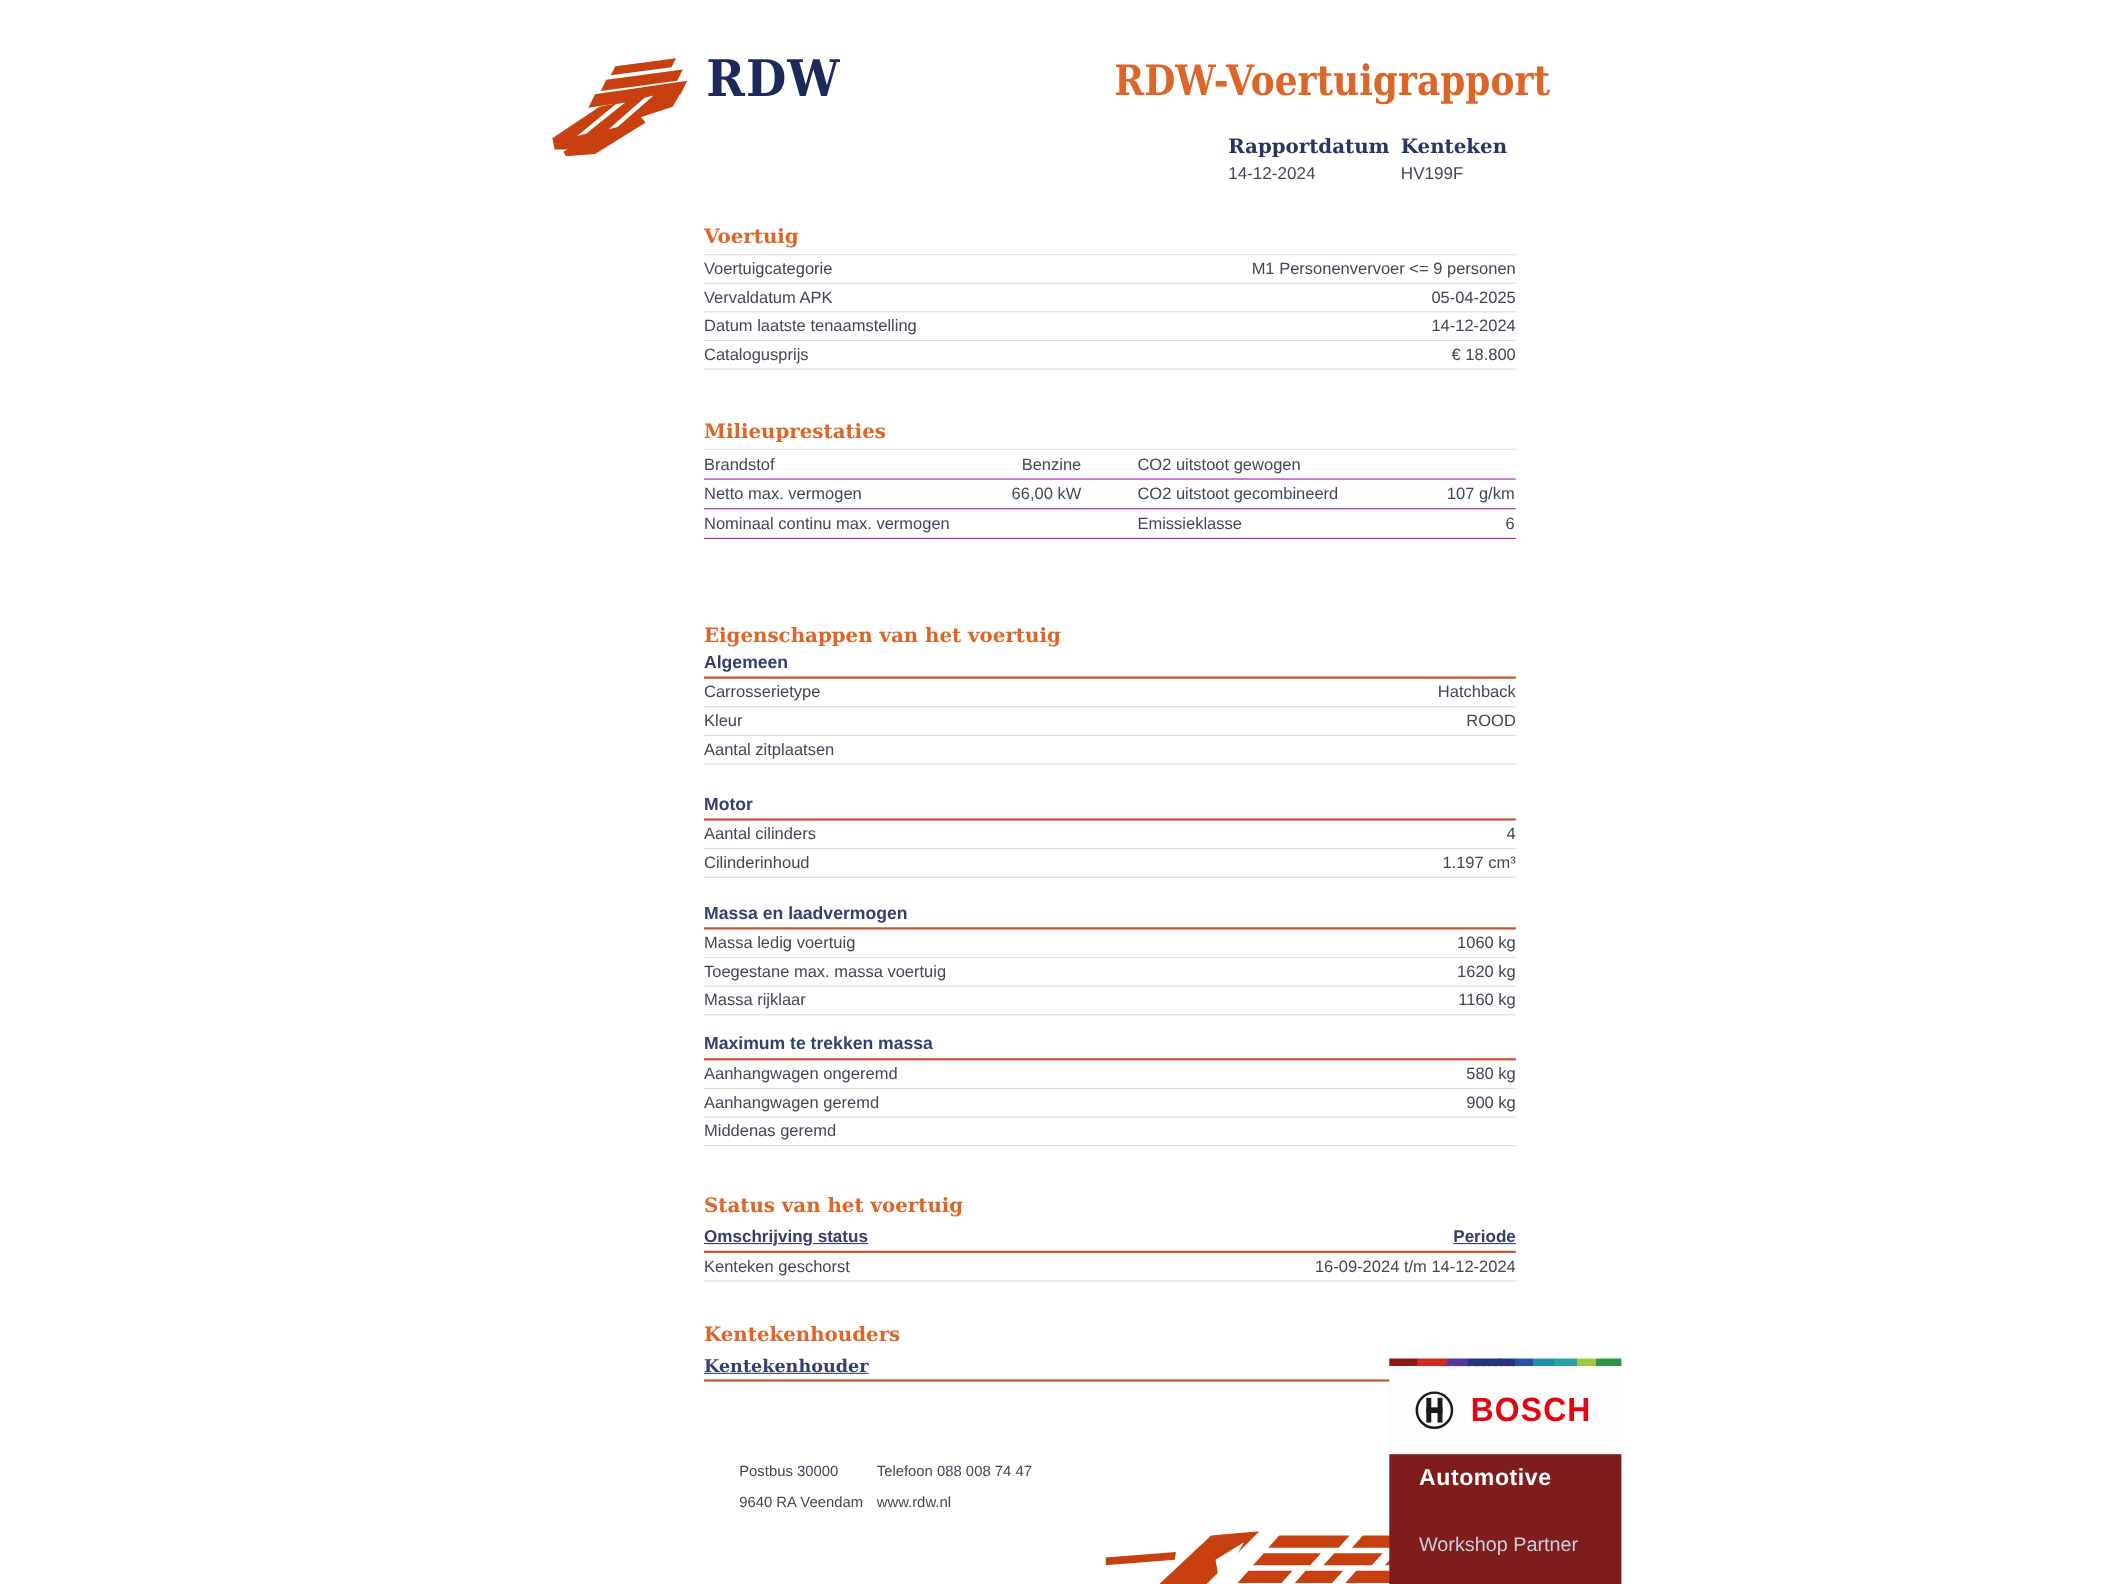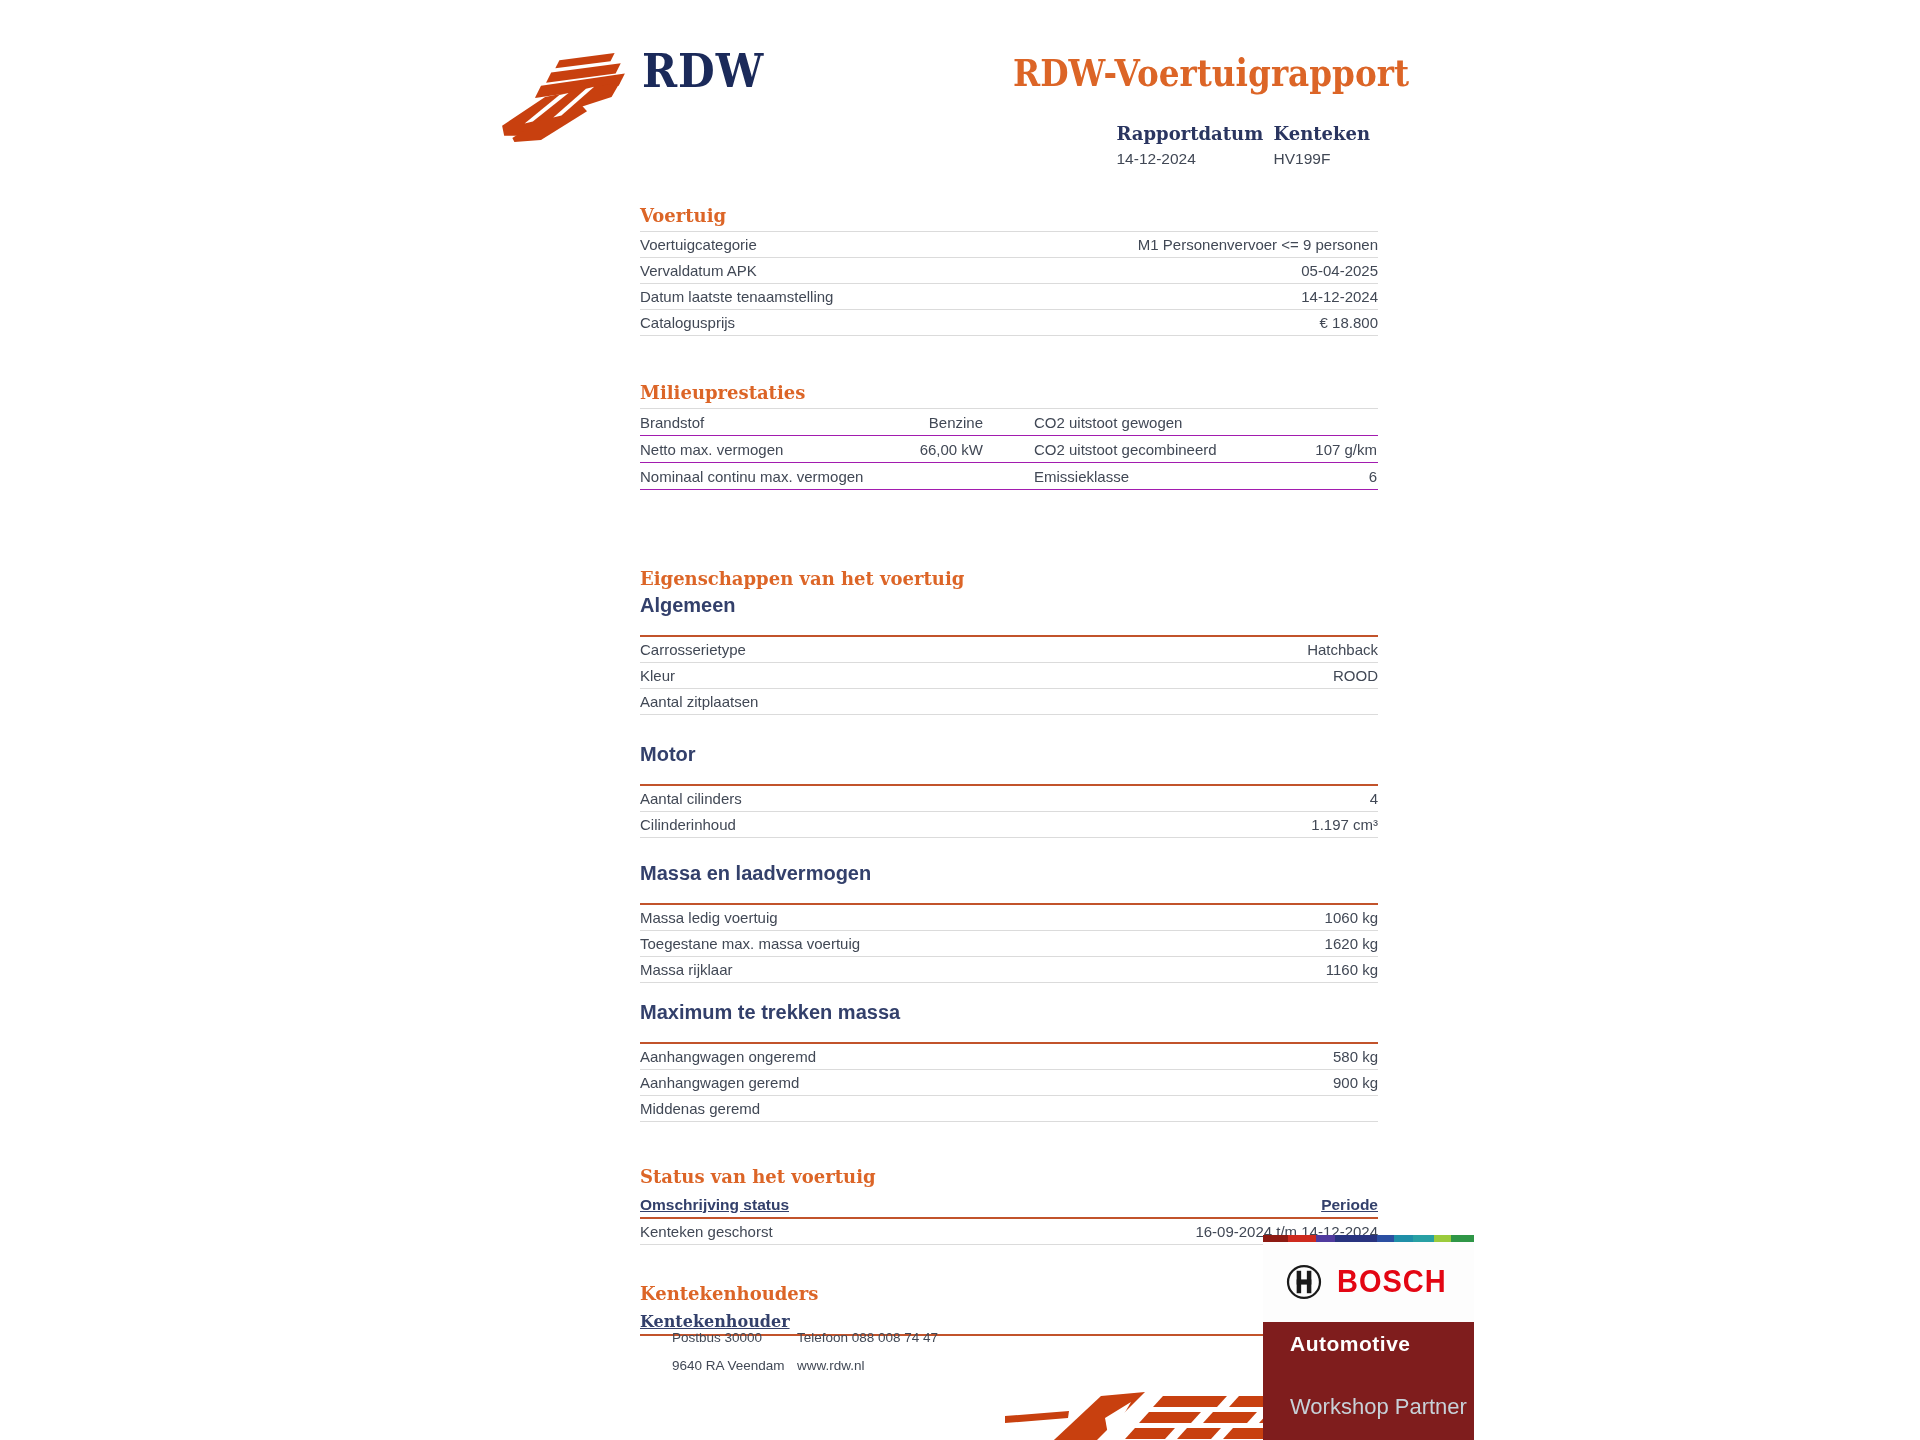--- a/index.html
+++ b/index.html
@@ -17,22 +17,22 @@
              color:#DC6527;white-space:nowrap;transform:scaleX(.86);transform-origin:left top;}
   .meta{display:flex;margin-top:28px;justify-content:center;}
   .meta-col1{width:157px;}
   .meta-label{font-family:"DejaVu Serif",serif;font-weight:bold;font-size:18px;color:#2A3560;}
   .meta-value{font-size:15.5px;color:#414855;margin-top:6px;}
 
   
   .content{position:absolute;left:640px;top:205px;width:738px;z-index:1;}
   .sec-h{font-family:"DejaVu Serif",serif;font-weight:bold;font-size:18px;
          color:#DC6527;margin:0 0 5px 0;}
-  .sub-h{font-weight:bold;font-size:20px;color:#33406B;margin:0;
-         padding-bottom:18px;border-bottom:2px solid #C2532B;}
+  .sub-h{font-weight:bold;font-size:16px;color:#33406B;margin:0;
+         padding-bottom:3px;border-bottom:2px solid #C2532B;}
   .tbl{width:100%;}
   .tbl.topline{border-top:1px solid #DBDBDB;}
   .trow{display:flex;justify-content:space-between;align-items:center;height:25px;
         border-bottom:1px solid #DBDBDB;font-size:15px;color:#414855;}
   .trow .tvalue{text-align:right;}
   .trow2{display:flex;height:26px;border-bottom:1px solid #a21caf;
          font-size:15px;color:#414855;align-items:center;}
   .cell-l{width:343px;display:flex;justify-content:space-between;}
   .cell-r{width:343px;margin-left:51px;display:flex;justify-content:space-between;}
   .sec-milieu{margin-top:46px;}
@@ -62,21 +62,21 @@
       #8D1A12 0%,#8D1A12 12%,#CE2A1E 12%,#CE2A1E 25%,#503A9E 25%,#503A9E 34%,
       #28337F 34%,#28337F 54%,#2B4FA2 54%,#2B4FA2 62%,#1F8FA8 62%,#1F8FA8 71%,
       #28A0A4 71%,#28A0A4 81%,#9BCB3C 81%,#9BCB3C 89%,#2F9647 89%,#2F9647 100%);}
   .bosch-logo-row{height:80px;background:#fdfdfd;display:flex;align-items:center;
                   padding-left:22px;box-sizing:border-box;}
   .bosch-word{font-weight:bold;font-size:29px;color:#E30613;letter-spacing:1px;
               margin-left:14px;transform:scaleY(1.05);}
   .bosch-dark{height:118px;background:#7f1d1d;box-sizing:border-box;
               padding:10px 0 0 27px;color:#ffffff;}
   .bosch-division{font-weight:bold;font-size:21px;letter-spacing:.5px;}
-  .bosch-partner{font-size:22px;color:#C7D1D8;margin-top:38px;}
+  .bosch-partner{font-size:18px;color:#C7D1D8;margin-top:38px;}
 </style>
 </head>
 <body>
 
 <div class="page">
 
   <svg class="brand-wing" viewBox="0 0 125 88">
     <g fill="#C8400F">
       <polygon points="58,8 112,1 108,9 54,16"></polygon>
       <polygon points="50,20 118,11 113,21 45,30"></polygon>

